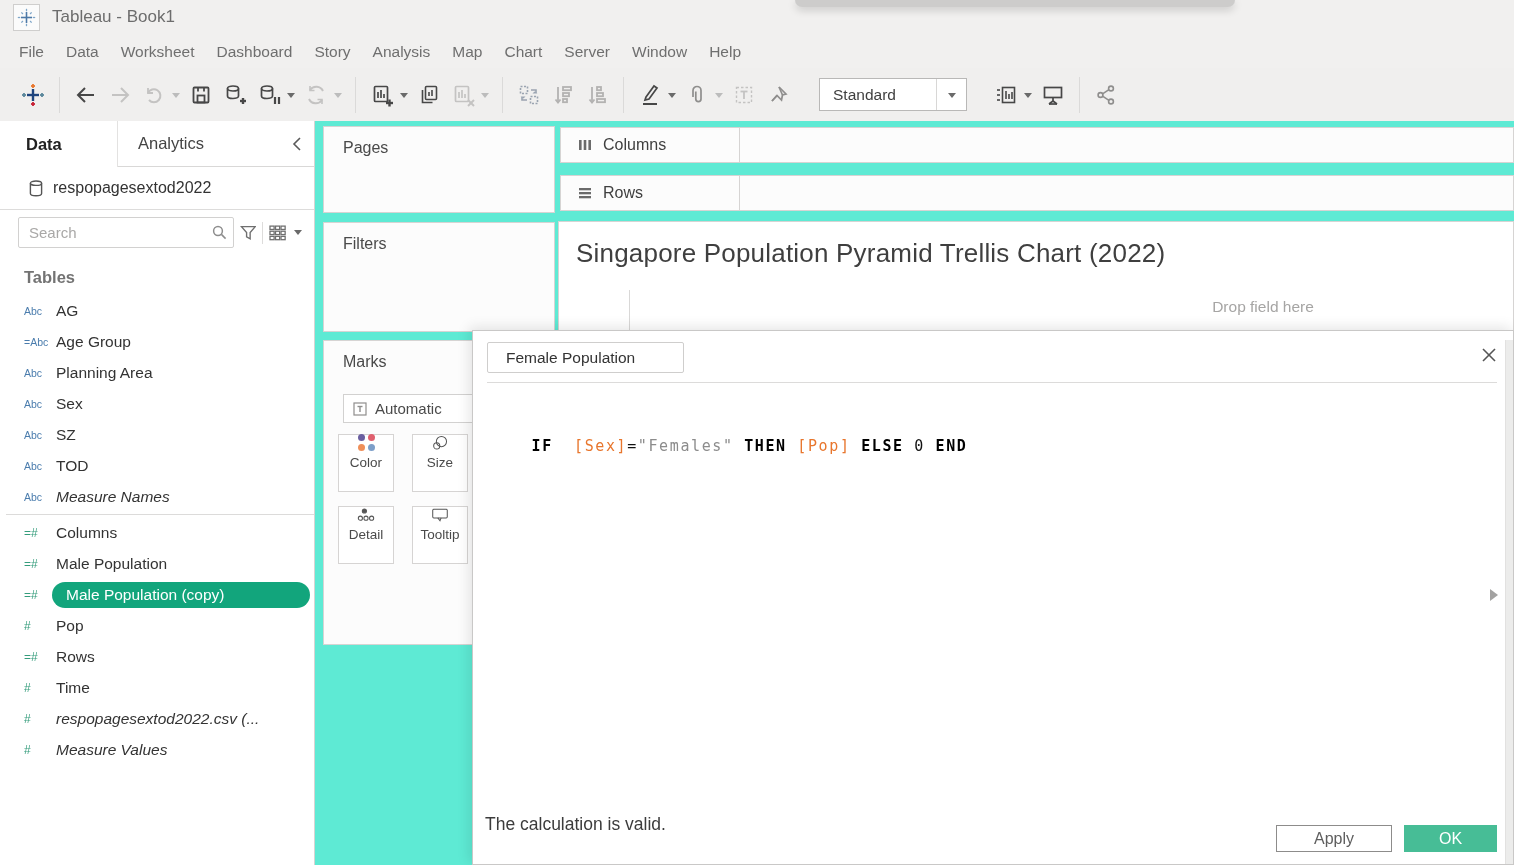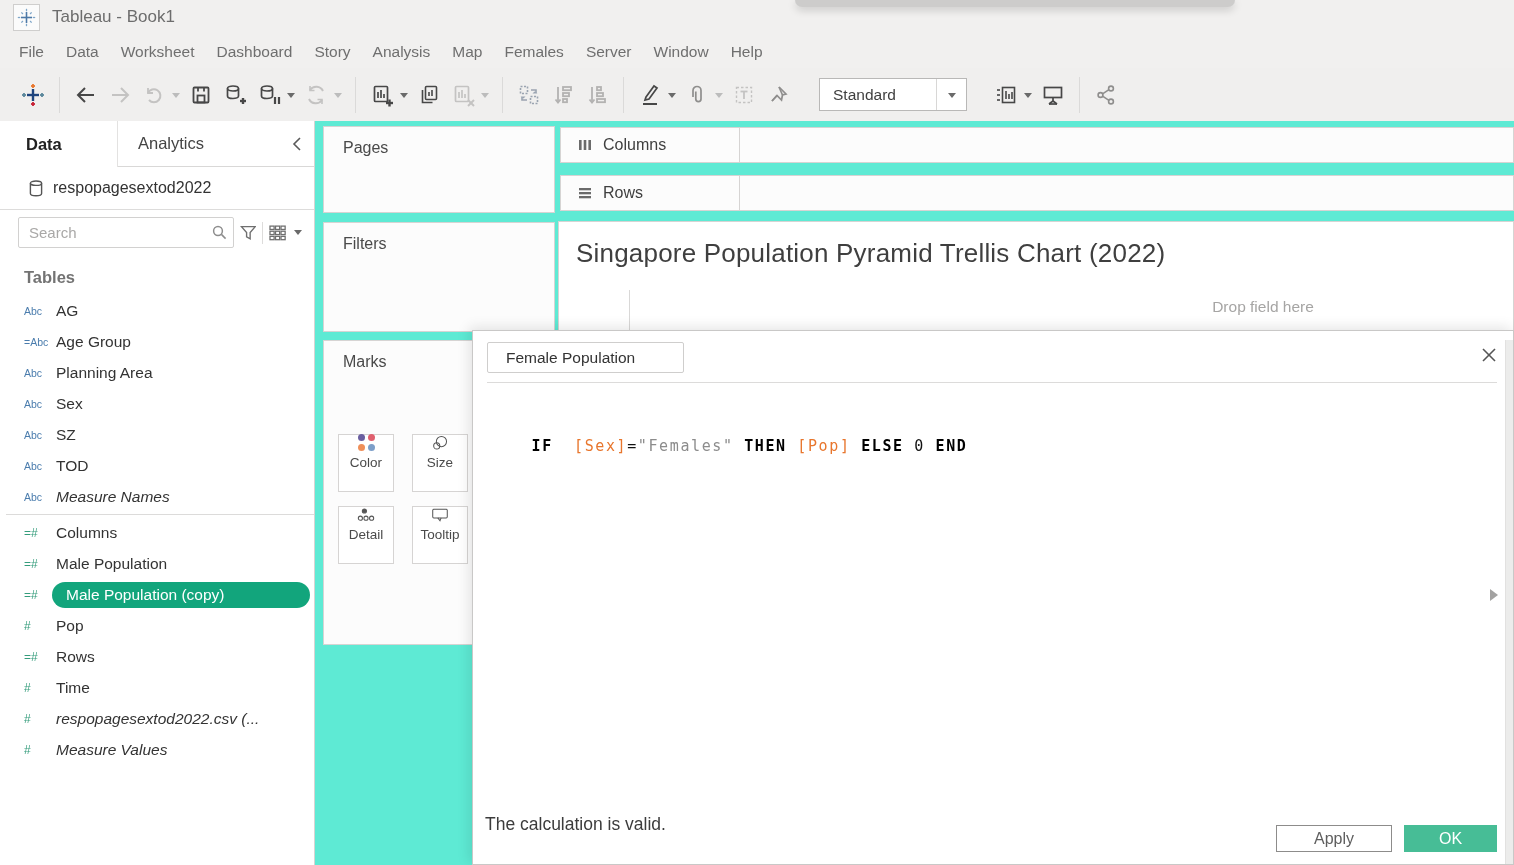--- a/index.html
+++ b/index.html
@@ -152,21 +152,21 @@
 
 <div class="menubar">
 
 <span class="menu-item">File</span>
     <span class="menu-item">Data</span>
     <span class="menu-item">Worksheet</span>
     <span class="menu-item">Dashboard</span>
     <span class="menu-item">Story</span>
     <span class="menu-item">Analysis</span>
     <span class="menu-item">Map</span>
-    <span class="menu-item">Females</span>
+    <span class="menu-item">Chart</span>
     <span class="menu-item">Server</span>
     <span class="menu-item">Window</span>
     <span class="menu-item">Help</span>
   </div>
 
 <div class="toolbar">
   <div class="tbtn">
     <svg class="ic" width="24" height="24" viewBox="0 0 24 24">
       <g stroke="#1f457e" stroke-width="2.4">
           <line x1="12" y1="6" x2="12" y2="18"></line>
@@ -522,20 +522,28 @@
 <div class="workspace">
 
   <div class="card card-pages">
     <div class="card-label">Pages</div>
   </div>
   <div class="card card-filters">
     <div class="card-label">Filters</div>
   </div>
   <div class="card card-marks">
     <div class="card-label">Marks</div>
+    <div class="mark-type">
+      <svg class="ic" width="14" height="14" viewBox="0 0 14 14" fill="none" stroke="#8f8e8d" stroke-width="1.2">
+        <rect x="1" y="1" width="12" height="12"></rect>
+          <line x1="4.5" y1="4.5" x2="9.5" y2="4.5" stroke-width="1.4"></line>
+          <line x1="7" y1="4.5" x2="7" y2="10" stroke-width="1.4"></line>
+      </svg>
+      <span>Automatic</span>
+    </div>
     <div class="marks-grid">
       <div class="mark-btn">
         <span class="dots4">
           <i style="background:#6a5fa0"></i>
             <i style="background:#e0606e"></i>
             <i style="background:#ef8f59"></i>
             <i style="background:#7d9fc9"></i>
         </span>
         <span class="lbl">Color</span>
       </div>

